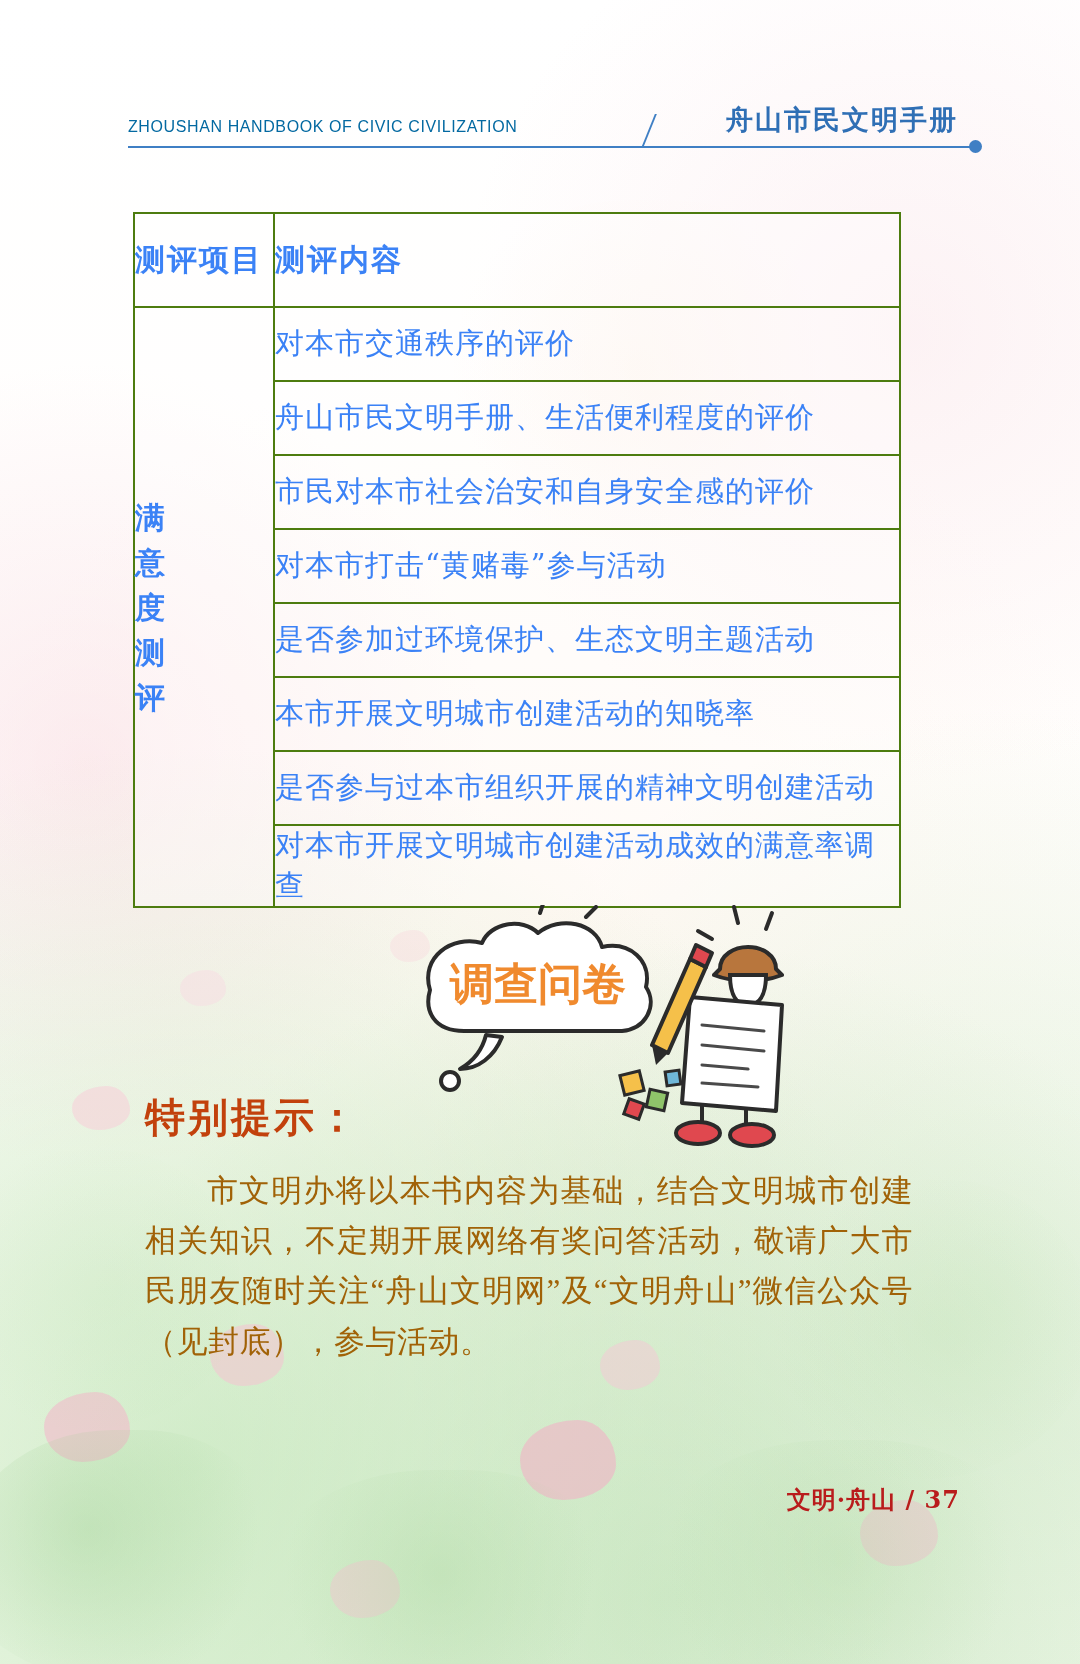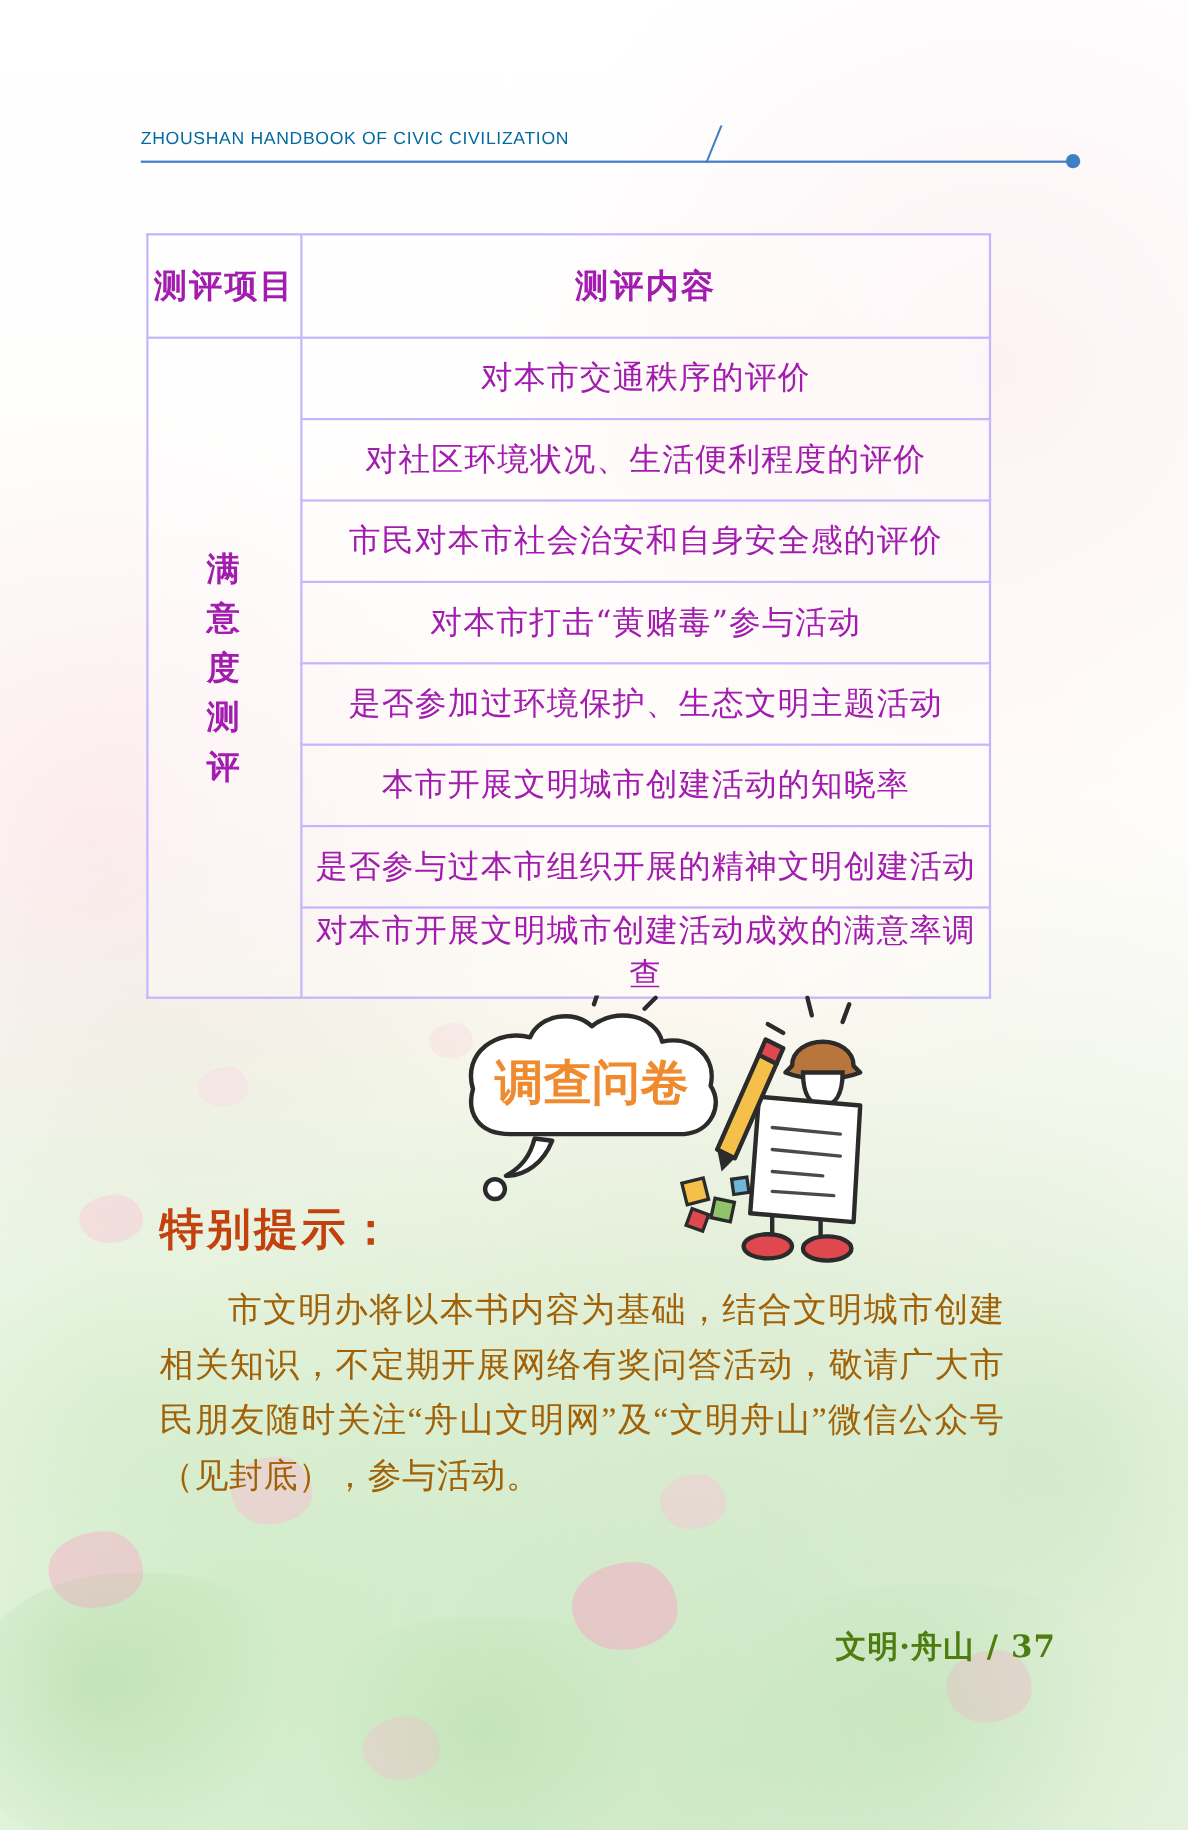--- a/index.html
+++ b/index.html
@@ -106,25 +106,25 @@
   .eval-table {
     position: absolute;
     left: 133px;
     top: 212px;
     width: 768px;
     border-collapse: collapse;
     z-index: 3;
     background: rgba(255,255,255,0.35);
   }
   .eval-table td, .eval-table th {
-    border: 2px solid #c4b5fd;
+    border: 2px solid #4d7c0f;
     padding: 0;
-    text-align: center;
+    text-align: left;
     vertical-align: middle;
-    color: #a21caf;
+    color: #3b82f6;
   }
   .eval-table .head-cell {
     height: 92px;
     font-family: "DejaVu Serif", "Liberation Serif", serif;
     font-weight: 700;
     font-size: 30px;
     letter-spacing: 2px;
   }
   .eval-table .head-left {
     width: 138px;
@@ -185,23 +185,23 @@
     text-align: justify;
   }
 
   
   .footer {
     position: absolute;
     right: 120px;
     bottom: 148px;
     z-index: 3;
     font-family: "DejaVu Serif", "Liberation Serif", serif;
-    font-size: 28px;
-    font-weight: 700;
-    color: #4d7c0f;
+    font-size: 24px;
+    font-weight: 700;
+    color: #b91c1c;
     letter-spacing: 1px;
     white-space: nowrap;
   }
 </style>
 </head>
 <body>
 
 <div class="bg-layer">
   <div class="bg-base"></div>
 
@@ -219,20 +219,21 @@
   <div class="leafblob" style="left:260px; top:1470px; width:360px; height:230px; background:radial-gradient(circle at 50% 45%, rgba(163,211,150,.6), rgba(163,211,150,0) 70%);"></div>
   <div class="leafblob" style="left:640px; top:1440px; width:400px; height:260px; background:radial-gradient(circle at 50% 45%, rgba(172,216,158,.55), rgba(172,216,158,0) 70%);"></div>
   <div class="leafblob" style="left:760px; top:1180px; width:330px; height:300px; background:radial-gradient(circle at 55% 50%, rgba(186,223,172,.45), rgba(186,223,172,0) 70%);"></div>
   <div class="leafblob" style="left:-60px; top:1150px; width:300px; height:280px; background:radial-gradient(circle at 55% 50%, rgba(190,225,178,.4), rgba(190,225,178,0) 70%);"></div>
   <div class="leafblob" style="left:430px; top:200px;  width:420px; height:340px; background:radial-gradient(circle at 50% 50%, rgba(253,228,196,.35), rgba(253,228,196,0) 70%);"></div>
 </div>
 
 <div class="page-header">
   <div class="header-en">ZHOUSHAN HANDBOOK OF CIVIC CIVILIZATION</div>
   <div class="header-slash"></div>
+  <div class="header-cn">舟山市民文明手册</div>
   <div class="header-rule"></div>
   <div class="header-dot"></div>
 </div>
 
 <table class="eval-table">
   <tbody>
     <tr>
       <th class="head-cell head-left">测评项目</th>
       <th class="head-cell">测评内容</th>
     </tr>
@@ -240,21 +241,21 @@
       <td class="vertical-label" rowspan="8">
         <span>满</span>
         <span>意</span>
         <span>度</span>
         <span>测</span>
         <span>评</span>
       </td>
       <td class="row-cell">对本市交通秩序的评价</td>
     </tr>
     <tr>
-      <td class="row-cell">对社区环境状况、生活便利程度的评价</td>
+      <td class="row-cell">舟山市民文明手册、生活便利程度的评价</td>
     </tr>
     <tr>
       <td class="row-cell">市民对本市社会治安和自身安全感的评价</td>
     </tr>
     <tr>
       <td class="row-cell">对本市打击“黄赌毒”参与活动</td>
     </tr>
     <tr>
       <td class="row-cell">是否参加过环境保护、生态文明主题活动</td>
     </tr>

